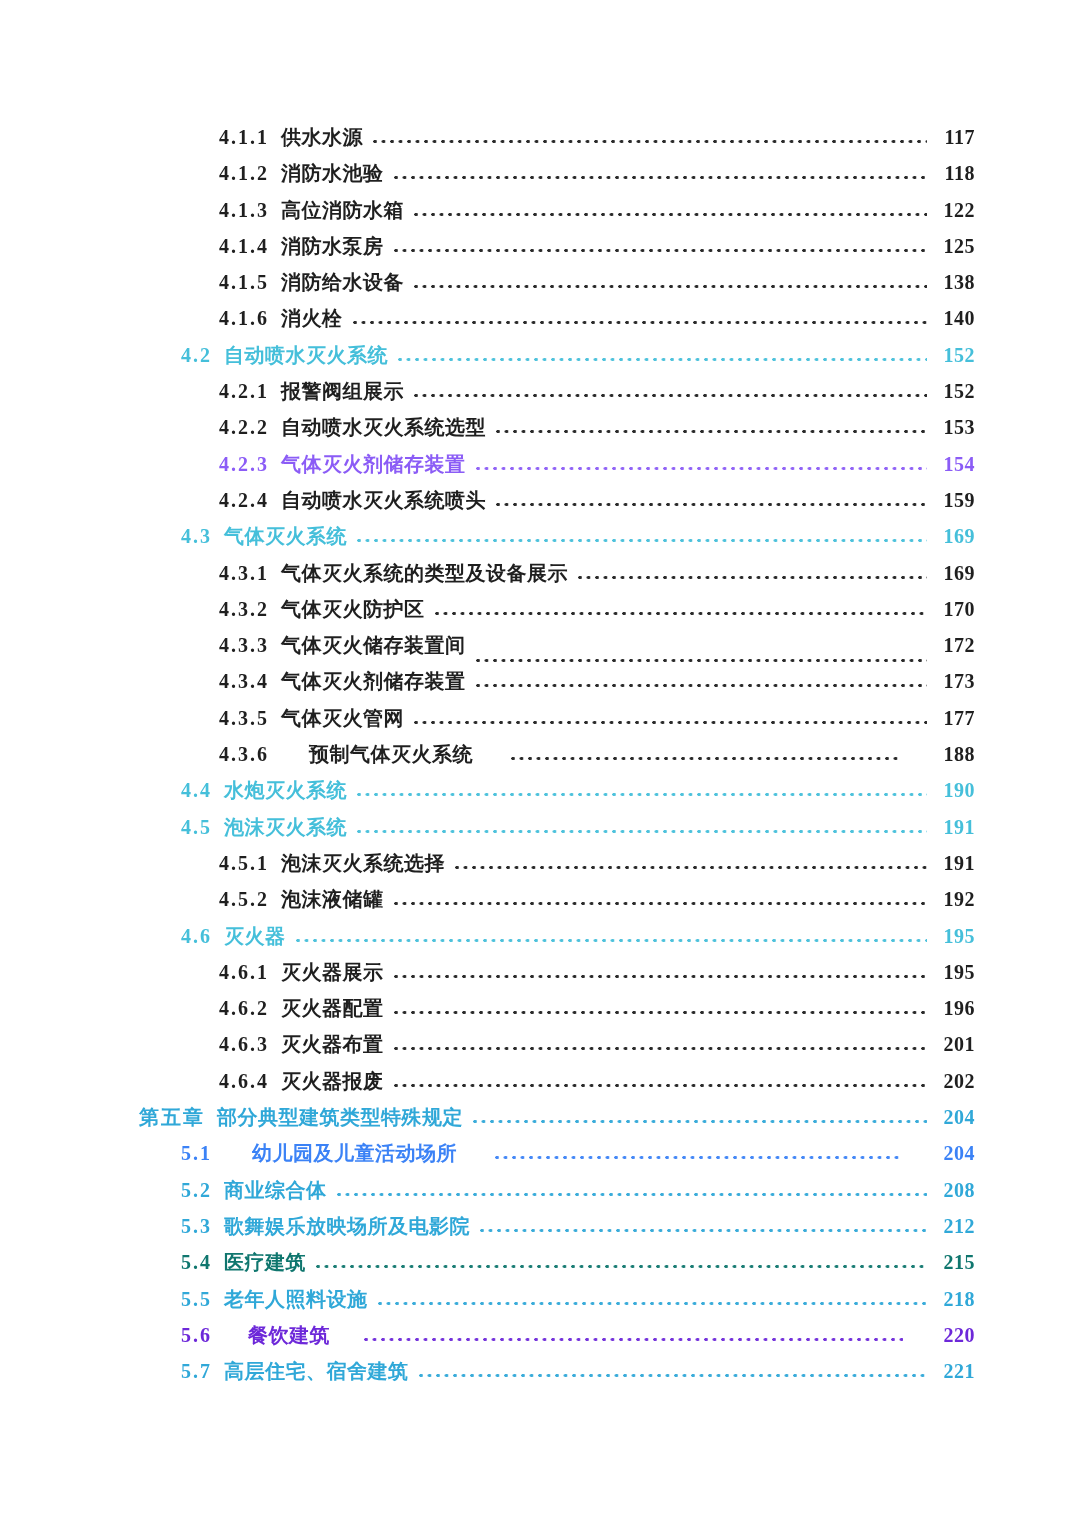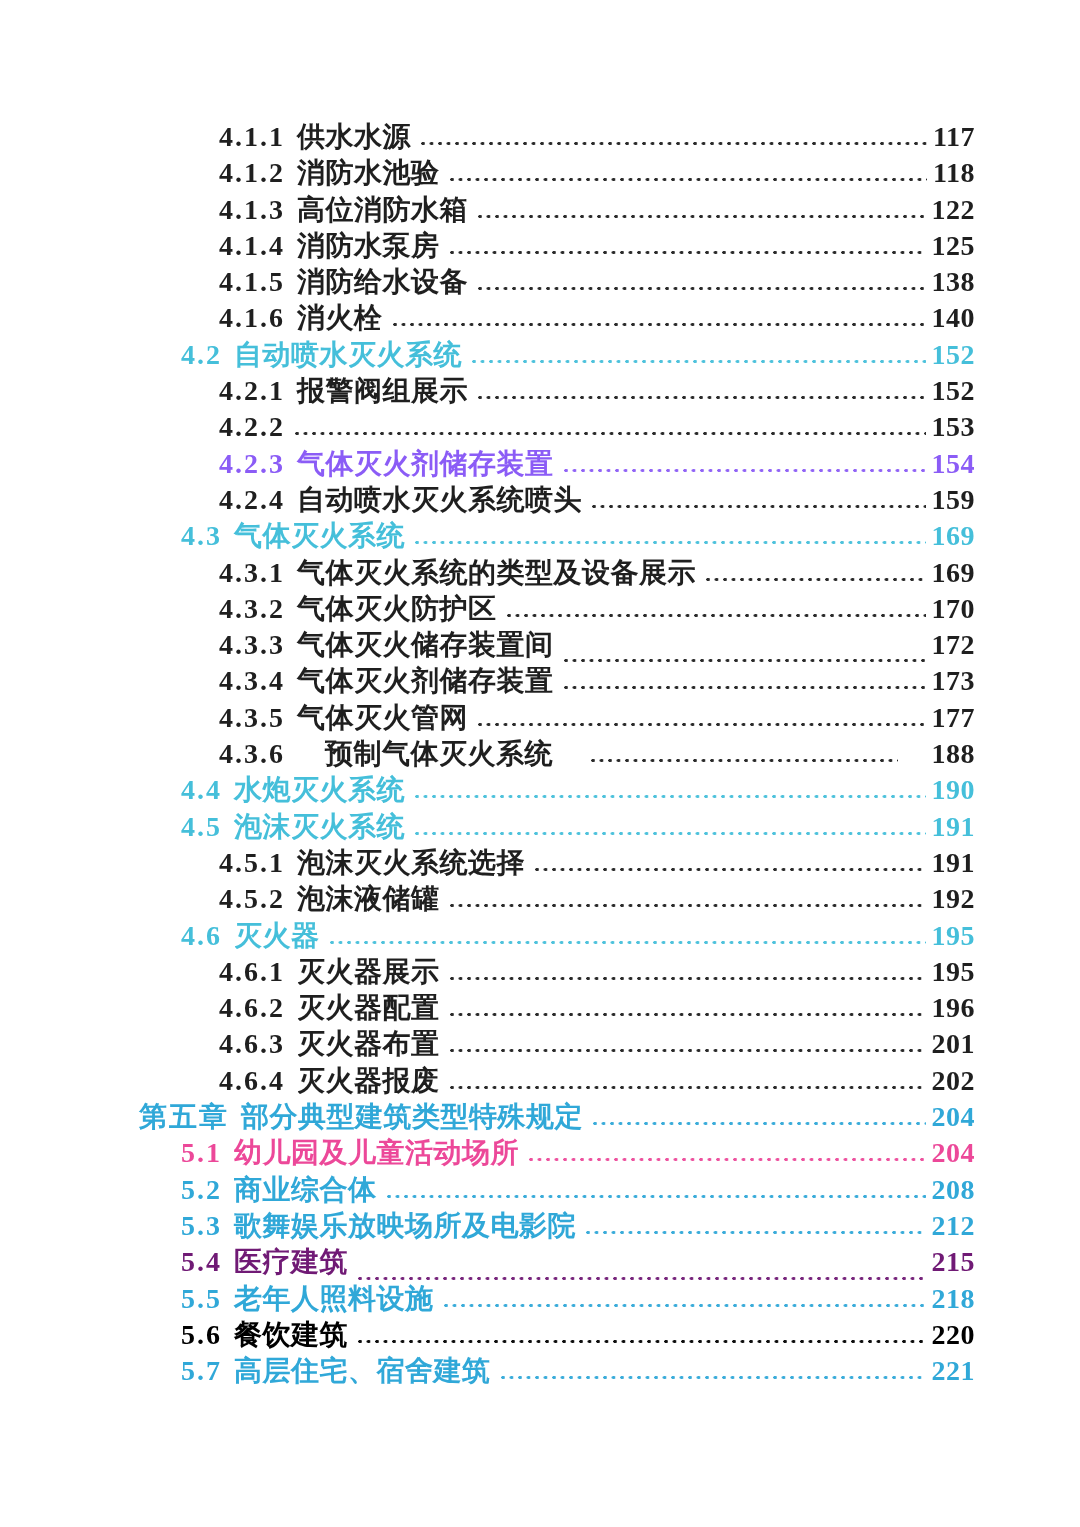--- a/index.html
+++ b/index.html
@@ -15,21 +15,21 @@
     position: absolute;
     top: 119px;
     left: 0;
     width: 1080px;
   }
   .toc-row {
     display: flex;
     align-items: baseline;
     height: 36.3px;
     line-height: 36.3px;
-    font-size: 28px;
+    font-size: 20px;
     font-weight: bold;
     padding-right: 105px;
     box-sizing: border-box;
     white-space: nowrap;
   }
   .indent-chapter { padding-left: 139px; }
   .indent-section { padding-left: 181px; }
   .indent-sub     { padding-left: 219px; }
   .num   { letter-spacing: 2px; }
   .title { margin-left: 12px; letter-spacing: 0.5px; }
@@ -104,20 +104,21 @@
 
   <div class="toc-row indent-sub" style="color: rgb(31, 31, 31);">
     <span class="num">4.2.1</span>
     <span class="title">报警阀组展示</span>
     <span class="leader"></span>
     <span class="page-num">152</span>
   </div>
 
   <div class="toc-row indent-sub" style="color: rgb(31, 31, 31);">
     <span class="num">4.2.2</span>
+    <span class="title">自动喷水灭火系统选型</span>
     <span class="leader"></span>
     <span class="page-num">153</span>
   </div>
 
   <div class="toc-row indent-sub" style="color: #8b5cf6;">
     <span class="num">4.2.3</span>
     <span class="title">气体灭火剂储存装置</span>
     <span class="leader"></span>
     <span class="page-num">154</span>
   </div>
@@ -241,56 +242,56 @@
     <span class="page-num">202</span>
   </div>
 
   <div class="toc-row indent-chapter" style="color: rgb(48, 168, 216);">
     <span class="num">第五章</span>
     <span class="title">部分典型建筑类型特殊规定</span>
     <span class="leader"></span>
     <span class="page-num">204</span>
   </div>
 
-  <div class="toc-row indent-section" style="color: #ec4899;">
+  <div class="toc-row indent-section" style="color: #3b82f6; gap: 28px;">
     <span class="num">5.1</span>
     <span class="title">幼儿园及儿童活动场所</span>
     <span class="leader"></span>
     <span class="page-num">204</span>
   </div>
 
   <div class="toc-row indent-section" style="color: rgb(48, 168, 216);">
     <span class="num">5.2</span>
     <span class="title">商业综合体</span>
     <span class="leader"></span>
     <span class="page-num">208</span>
   </div>
 
   <div class="toc-row indent-section" style="color: rgb(48, 168, 216);">
     <span class="num">5.3</span>
     <span class="title">歌舞娱乐放映场所及电影院</span>
     <span class="leader"></span>
     <span class="page-num">212</span>
   </div>
 
-  <div class="toc-row indent-section" style="color: #701a75; align-items: flex-end;">
+  <div class="toc-row indent-section" style="color: #0f766e;">
     <span class="num">5.4</span>
     <span class="title">医疗建筑</span>
     <span class="leader"></span>
     <span class="page-num">215</span>
   </div>
 
   <div class="toc-row indent-section" style="color: rgb(48, 168, 216);">
     <span class="num">5.5</span>
     <span class="title">老年人照料设施</span>
     <span class="leader"></span>
     <span class="page-num">218</span>
   </div>
 
-  <div class="toc-row indent-section" style="color: #000000;">
+  <div class="toc-row indent-section" style="color: #6d28d9; gap: 24px;">
     <span class="num">5.6</span>
     <span class="title">餐饮建筑</span>
     <span class="leader"></span>
     <span class="page-num">220</span>
   </div>
 
   <div class="toc-row indent-section" style="color: rgb(48, 168, 216);">
     <span class="num">5.7</span>
     <span class="title">高层住宅、宿舍建筑</span>
     <span class="leader"></span>

